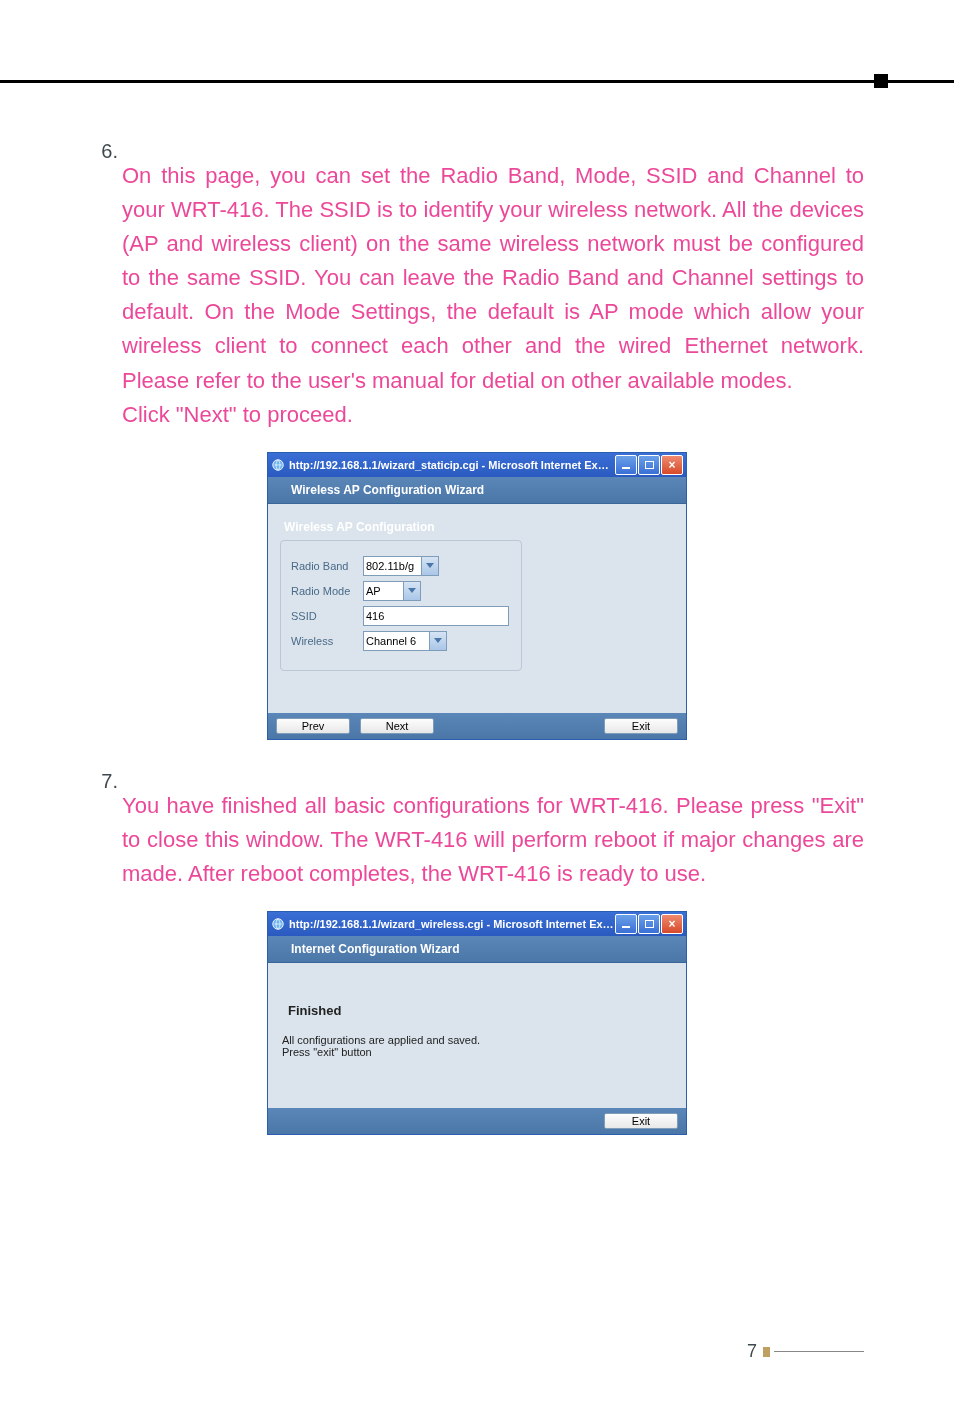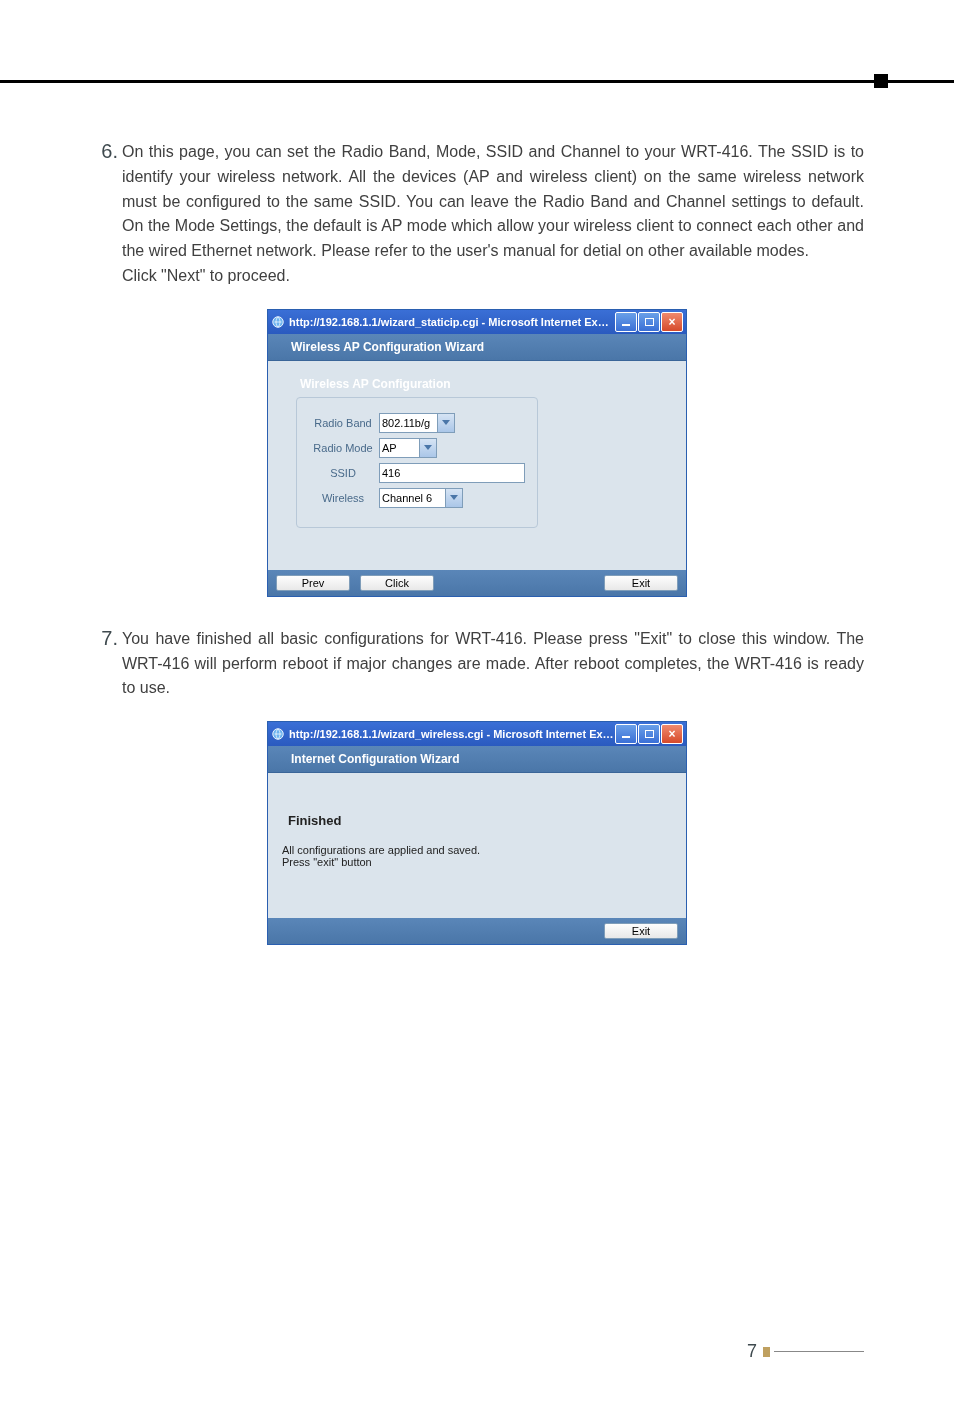--- a/index.html
+++ b/index.html
@@ -43,24 +43,25 @@
   .item-num {
     width: 28px;
     flex-shrink: 0;
     font-size: 20px;
     color: #3f4a4f;
     text-align: right;
     padding-right: 4px;
   }
   .item-text {
     flex: 1;
-    font-size: 16px;
-    color: #404040;
+    font-size: 22px;
+    color: #ec4899;
     line-height: 1.55;
     text-align: justify;
+    margin-top: 19px;
   }
   .screenshot-wrap {
     display: flex;
     justify-content: center;
     margin: 20px 0 30px 0;
   }
   
   .win {
     width: 418px;
     border: 1px solid #2a5fb0;
@@ -135,21 +136,20 @@
     color: #fff;
     font-weight: bold;
     font-size: 12px;
     margin: -18px 0 6px 0;
     padding-left: 4px;
   }
   .form-row {
     display: flex;
     align-items: center;
     margin: 5px 0;
-    text-align: center;
   }
   .form-label {
     width: 72px;
     color: #496a8a;
     font-size: 11px;
   }
   .form-select, .form-input {
     font-size: 11px;
     border: 1px solid #7f9db9;
     height: 18px;
@@ -259,21 +259,21 @@
             <div class="win-btn max">
                 <div class="max-shape"></div>
               </div>
             <div class="win-btn close">
                 <span class="close-shape">×</span>
               </div>
           </div>
         </div>
         <div class="section-header">Wireless AP Configuration Wizard</div>
         <div class="section-body">
-          <div style="position:relative; margin-top:10px;margin-left:16px;">
+          <div style="position:relative; margin-top:10px;">
             <div class="wizard-title">Wireless AP Configuration</div>
             <div class="wizard-block" style="width:220px;">
               <div class="form-row">
                 <div class="form-label">Radio Band</div>
                 <div class="form-select" style="width:54px;">
                   <span>802.11b/g</span>
                   <div class="select-arrow">
                       <svg viewBox="0 0 8 5">
                         <path d="M0 0 L4 5 L8 0 Z" fill="#4a76a8"></path>
                       </svg>
@@ -307,21 +307,21 @@
                       </svg>
                     </div>
                 </div>
               </div>
             </div>
           </div>
         </div>
         <div class="button-bar">
           <div class="ui-btn">Prev</div>
           <div style="width:10px;"></div>
-          <div class="ui-btn">Click</div>
+          <div class="ui-btn">Next</div>
           <div class="spacer"></div>
           <div class="ui-btn">Exit</div>
         </div>
       </div>
     </div>
 
     <div class="item">
       <div class="item-num">7.</div>
       <div class="item-text">You have finished all basic configurations for WRT-416. Please press "Exit" to close this window. The WRT-416 will perform reboot if major changes are made. After reboot completes, the WRT-416 is ready to use.</div>
     </div>

